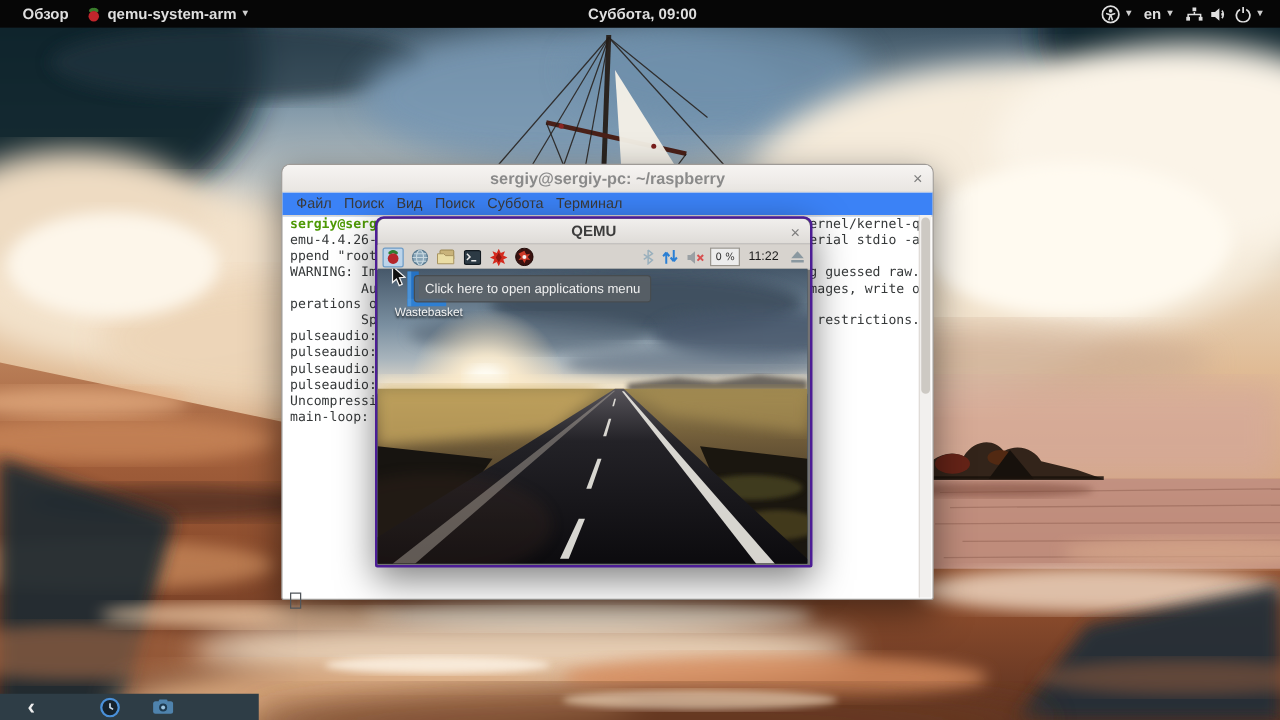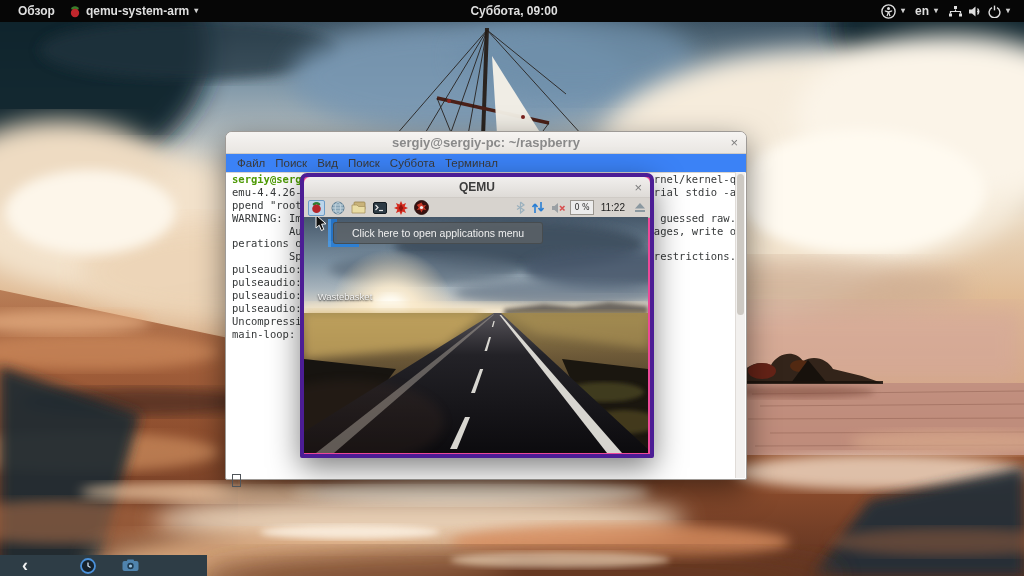--- a/index.html
+++ b/index.html
@@ -41,42 +41,42 @@
   .tline{display:flex;justify-content:space-between;height:12.9px;}
   .tl,.tr{white-space:pre;}
   .prompt{color:#4e9a06;font-weight:bold;}
   #term-cursor{width:7px;height:11px;border:1px solid #50555a;margin-top:1px;}
   #term-scrollbar{position:absolute;top:40px;right:1px;bottom:1px;width:9px;background:#f2f0ee;
                   border-left:1px solid #e0dcd8;}
   #term-scroll-thumb{position:absolute;left:1px;right:1px;top:2px;height:46%;
                      background:#cdc9c3;border-radius:4px;}
 
   
-  #qemu{left:300px;top:173px;width:346px;height:277px;background:#ec4899;
-        border:4px solid #4c1d95;z-index:20;}
+  #qemu{left:300px;top:173px;width:346px;height:277px;background:#737373;
+        border:2px solid #4c1d95;z-index:20;}
   #qemu .titlebar{height:20px;background:linear-gradient(#f1efed,#dedbd7);}
   #qemu .title{font-size:12px;color:#3c3c3c;font-weight:600;}
   #qemu-panel{height:19px;background:#d7d3ce;border-bottom:1px solid #b6b2ad;
               display:flex;align-items:center;padding:0 4px;gap:4px;}
   .panel-spacer{flex:1;}
   .launcher{width:17px;height:16px;display:flex;align-items:center;justify-content:center;}
   .launcher.selected{background:#bcd4ea;border:1px solid #6d9cc6;border-radius:2px;width:15px;height:14px;}
   .status-ico{display:flex;align-items:center;justify-content:center;margin-left:2px;}
   #cpu-box{background:#ececec;border:1px solid #9a968f;font-size:8px;color:#333;
            padding:1px 3px;line-height:1;height:11px;display:flex;align-items:center;
            font-family:"DejaVu Sans",sans-serif;}
   #qemu-clock{font-size:10px;color:#1c1c1c;margin:0 3px;}
   #qemu-desktop{position:absolute;left:0;top:40px;width:344px;height:236px;overflow:hidden;background:#394a58;}
   #guest-tooltip{position:absolute;left:29px;top:5px;height:20px;display:flex;align-items:center;
-                 padding:0 18px;background:rgba(92,97,102,.82);border:1px solid rgba(70,74,78,.9);
+                 padding:0 8px;background:rgba(92,97,102,.82);border:1px solid rgba(70,74,78,.9);
                  border-radius:3px;color:#efefef;font-size:10.5px;white-space:nowrap;z-index:4;}
   #guest-cursor{position:absolute;left:11px;top:-3px;z-index:5;}
   #trash-icon{position:absolute;left:23px;top:2px;z-index:2;}
   #trash-label{position:absolute;left:2px;top:30px;width:78px;text-align:center;color:#f2f2f2;
-               font-size:9.5px;text-shadow:0 1px 2px rgba(0,0,0,.85);z-index:2;margin-top:44px;}
+               font-size:9.5px;text-shadow:0 1px 2px rgba(0,0,0,.85);z-index:2;}
 
   
   #overlay-controls{position:absolute;left:0;top:555px;width:207px;height:21px;background:#2e3d46;
                     z-index:40;display:flex;align-items:center;}
   #back-chevron{color:#f0f0f0;font-size:18px;font-weight:bold;margin-left:22px;line-height:1;margin-top:-2px;}
   #overlay-controls .oc-ico{margin-left:52px;display:flex;align-items:center;}
 </style>
 </head>
 <body>
 

